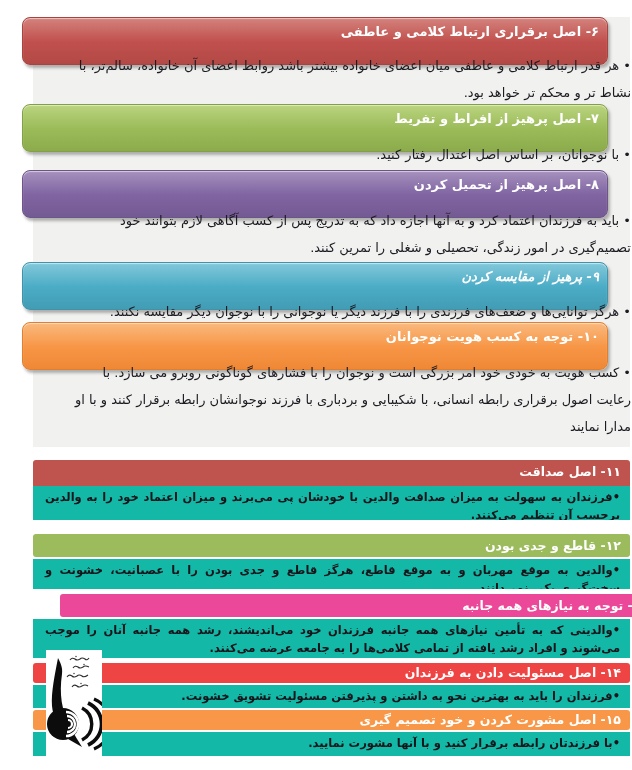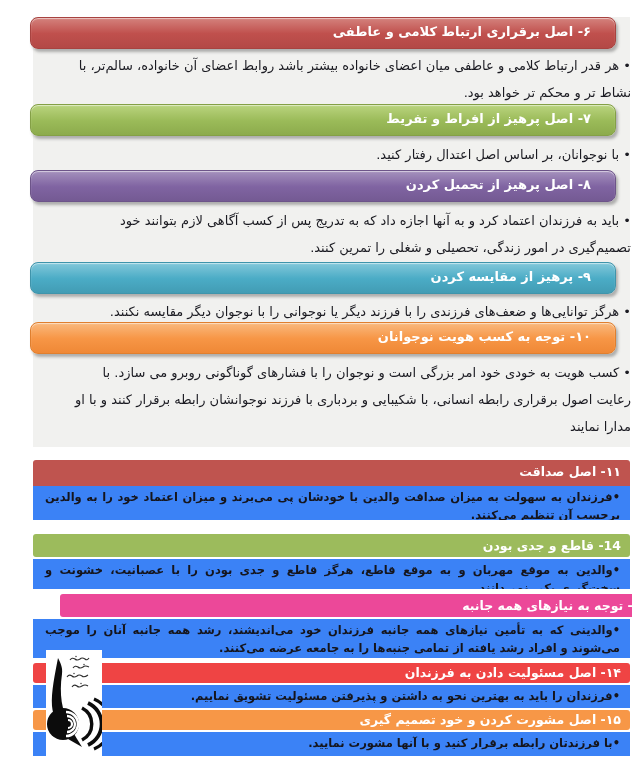--- a/index.html
+++ b/index.html
@@ -6,30 +6,30 @@
   body{
     width:632px;height:770px;position:relative;background:#ffffff;
     font-family:"DejaVu Sans",sans-serif;direction:rtl;overflow:hidden;
   }
   .panel-upper{
     position:absolute;left:33px;top:17px;width:597px;height:430px;
     background:#f1f1ef;
   }
   
   .banner-r{
-    position:absolute;left:30px;width:586px;height:32px;
+    position:absolute;left:22px;width:586px;height:48px;
     border-radius:8px;box-sizing:border-box;
     color:#fff;font-weight:bold;font-size:13px;line-height:28px;
-    padding:0 24px;white-space:nowrap;overflow:hidden;
+    padding:0 8px;white-space:nowrap;overflow:hidden;
     box-shadow:2px 3px 3px rgba(90,90,90,.45), inset 0 1px 1px rgba(255,255,255,.55);
   }
   .sec[data-color="red"]    .banner-r{background:linear-gradient(180deg,#d4827d 0%,#c0504d 52%,#b34946 100%);border:1px solid #a84340;}
   .sec[data-color="green"]  .banner-r{background:linear-gradient(180deg,#bad47f 0%,#9bbb59 52%,#8cab4c 100%);border:1px solid #84a046;}
   .sec[data-color="purple"] .banner-r{background:linear-gradient(180deg,#a591bd 0%,#8064a2 52%,#745a93 100%);border:1px solid #6d5489;}
-  .sec[data-color="cyan"]   .banner-r{background:linear-gradient(180deg,#83c8da 0%,#4bacc6 52%,#429cb4 100%);border:1px solid #3f94ab;}
+  .sec[data-color="cyan"]   .banner-r{background:linear-gradient(180deg,#83c8da 0%,#4bacc6 52%,#429cb4 100%);border:1px solid #3f94ab;font-style:italic;}
   .sec[data-color="orange"] .banner-r{background:linear-gradient(180deg,#f9b97e 0%,#f79646 52%,#ef8836 100%);border:1px solid #e07f2e;}
   
   .text-r{
     position:absolute;left:53px;width:590px;box-sizing:border-box;
     padding:2px 12px 0 18px;color:#1b1b22;
     font-size:13px;font-weight:normal;line-height:27px;text-align:right;
     overflow:hidden;
   }
   .b6{top:17px}  .t6{top:50px;height:54px}
   .b7{top:104px} .t7{top:139px;height:31px}
@@ -43,21 +43,21 @@
     color:#fff;font-weight:bold;font-size:12.5px;line-height:23px;
     padding:0 9px;white-space:nowrap;overflow:hidden;
   }
   .sec[data-color="red"]    .banner-f{background:#bf544f;}
   .sec[data-color="green"]  .banner-f{background:#9cbb5c;}
   .sec[data-color="purple"] .banner-f{background:#ec4899;margin-left:27px;}
   .sec[data-color="cyan"]   .banner-f{background:#ef4444;}
   .sec[data-color="orange"] .banner-f{background:#f79747;}
   .text-f{
     position:absolute;left:33px;width:597px;box-sizing:border-box;
-    background:#3b82f6;color:#15151c;
+    background:#14b8a6;color:#15151c;
     font-size:11.5px;font-weight:bold;line-height:18px;text-align:justify;
     padding:2px 10px 2px 12px;overflow:hidden;
   }
   .b11{top:460px;height:36px;line-height:24px} .t11{top:486px;height:34px}
   .b12{top:534px}                              .t12{top:559px;height:30px}
   .b13{top:594px}                              .t13{top:619px;height:39px}
   .b14{top:663px;height:20px;line-height:20px}.t14{top:685px;height:23px}
   .b15{top:710px;height:20px;line-height:20px}.t15{top:732px;height:24px}
   
   .logo-box{
@@ -95,32 +95,32 @@
   <div class="banner-r b10"><span>۱۰- توجه به کسب هویت نوجوانان</span></div>
   <div class="text-r t10">• کسب هویت به خودی خود امر بزرگی است و نوجوان را با فشارهای گوناگونی روبرو می سازد. با رعایت اصول برقراری رابطه انسانی، با شکیبایی و بردباری با فرزند نوجوانشان رابطه برقرار کنند و با او مدارا نمایند</div>
 </div>
 
 <div class="sec" data-color="red">
   <div class="banner-f b11"><span>۱۱- اصل صداقت</span></div>
   <div class="text-f t11">•فرزندان به سهولت به میزان صداقت والدین با خودشان پی می‌برند و میزان اعتماد خود را به والدین برحسب آن تنظیم می‌کنند.</div>
 </div>
 
 <div class="sec" data-color="green">
-  <div class="banner-f b12"><span>14- قاطع و جدی بودن</span></div>
+  <div class="banner-f b12"><span>۱۲- قاطع و جدی بودن</span></div>
   <div class="text-f t12">•والدین به موقع مهربان و به موقع قاطع، هرگز قاطع و جدی بودن را با عصبانیت، خشونت و سخت‌گیری یکی نمی‌دانند.</div>
 </div>
 
 <div class="sec" data-color="purple">
   <div class="banner-f b13"><span>۱۳- توجه به نیازهای همه جانبه</span></div>
-  <div class="text-f t13">•والدینی که به تأمین نیازهای همه جانبه فرزندان خود می‌اندیشند، رشد همه جانبه آنان را موجب می‌شوند و افراد رشد یافته از تمامی جنبه‌ها را به جامعه عرضه می‌کنند.</div>
+  <div class="text-f t13">•والدینی که به تأمین نیازهای همه جانبه فرزندان خود می‌اندیشند، رشد همه جانبه آنان را موجب می‌شوند و افراد رشد یافته از تمامی کلامی‌ها را به جامعه عرضه می‌کنند.</div>
 </div>
 
 <div class="sec" data-color="cyan">
   <div class="banner-f b14"><span>۱۴- اصل مسئولیت دادن به فرزندان</span></div>
-  <div class="text-f t14">•فرزندان را باید به بهترین نحو به داشتن و پذیرفتن مسئولیت تشویق نماییم.</div>
+  <div class="text-f t14">•فرزندان را باید به بهترین نحو به داشتن و پذیرفتن مسئولیت تشویق خشونت.</div>
 </div>
 
 <div class="sec" data-color="orange">
   <div class="banner-f b15"><span>۱۵- اصل مشورت کردن و خود تصمیم گیری</span></div>
   <div class="text-f t15">•با فرزندتان رابطه برقرار کنید و با آنها مشورت نمایید.</div>
 </div>
 
 <div class="logo-box">
   <svg viewBox="0 0 56 108" xmlns="http://www.w3.org/2000/svg">
 

